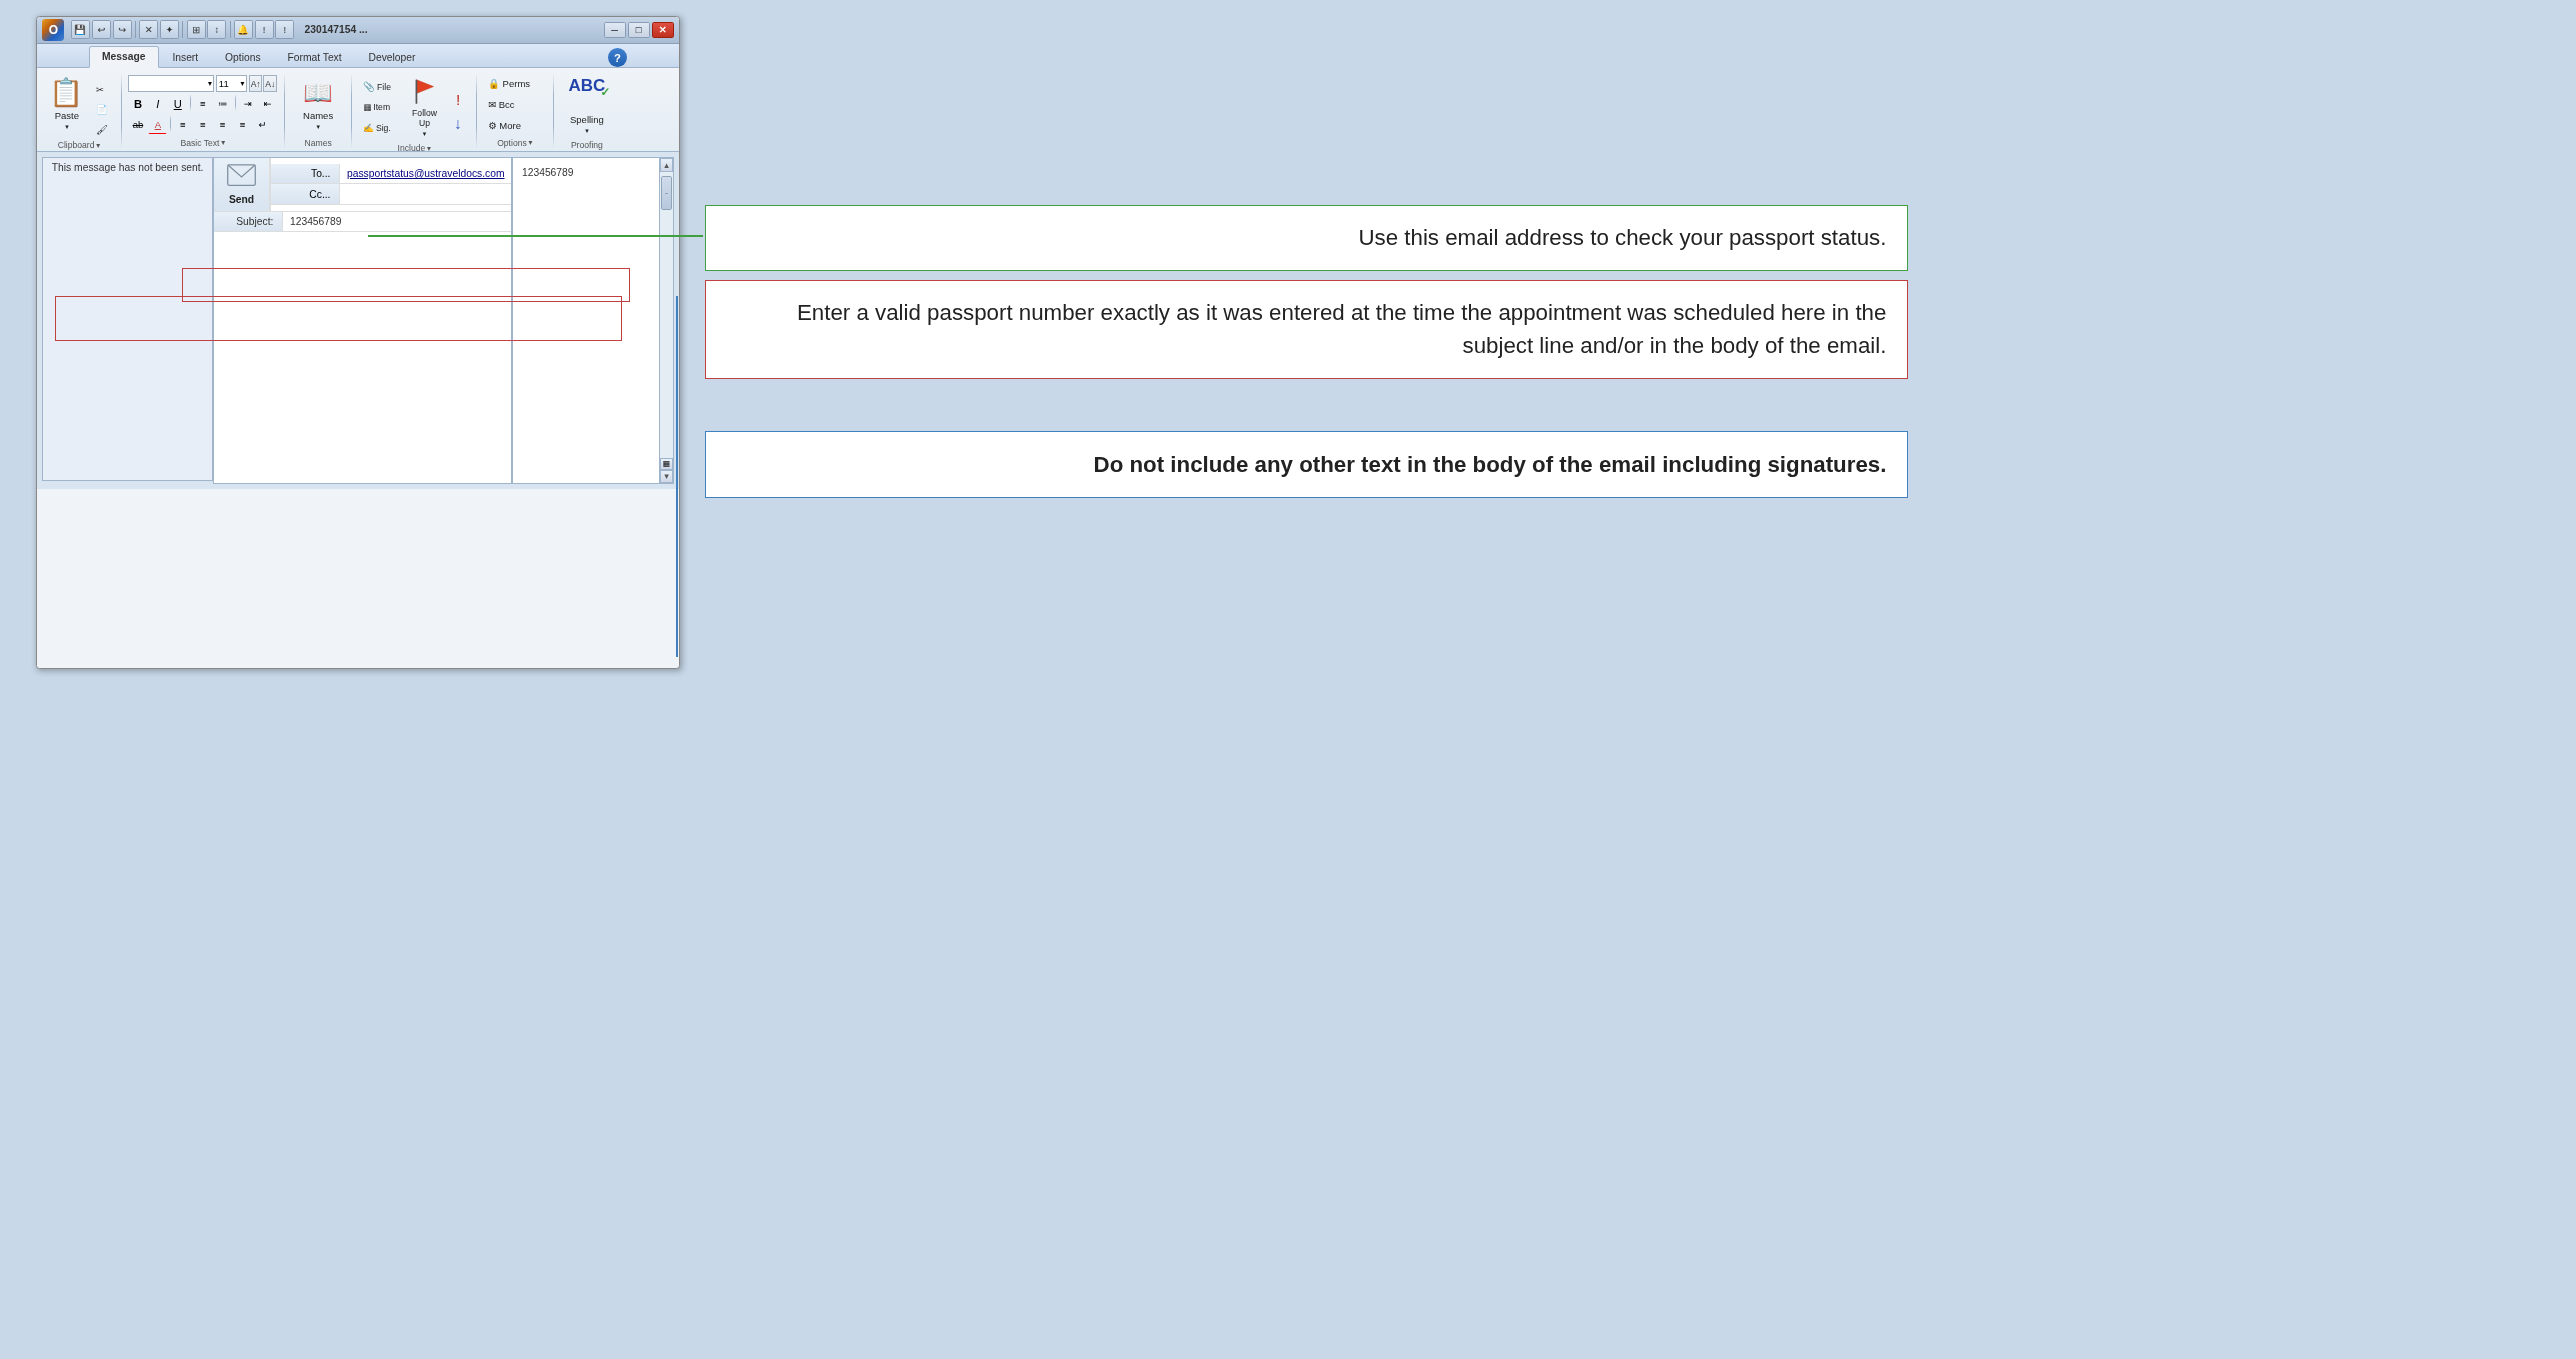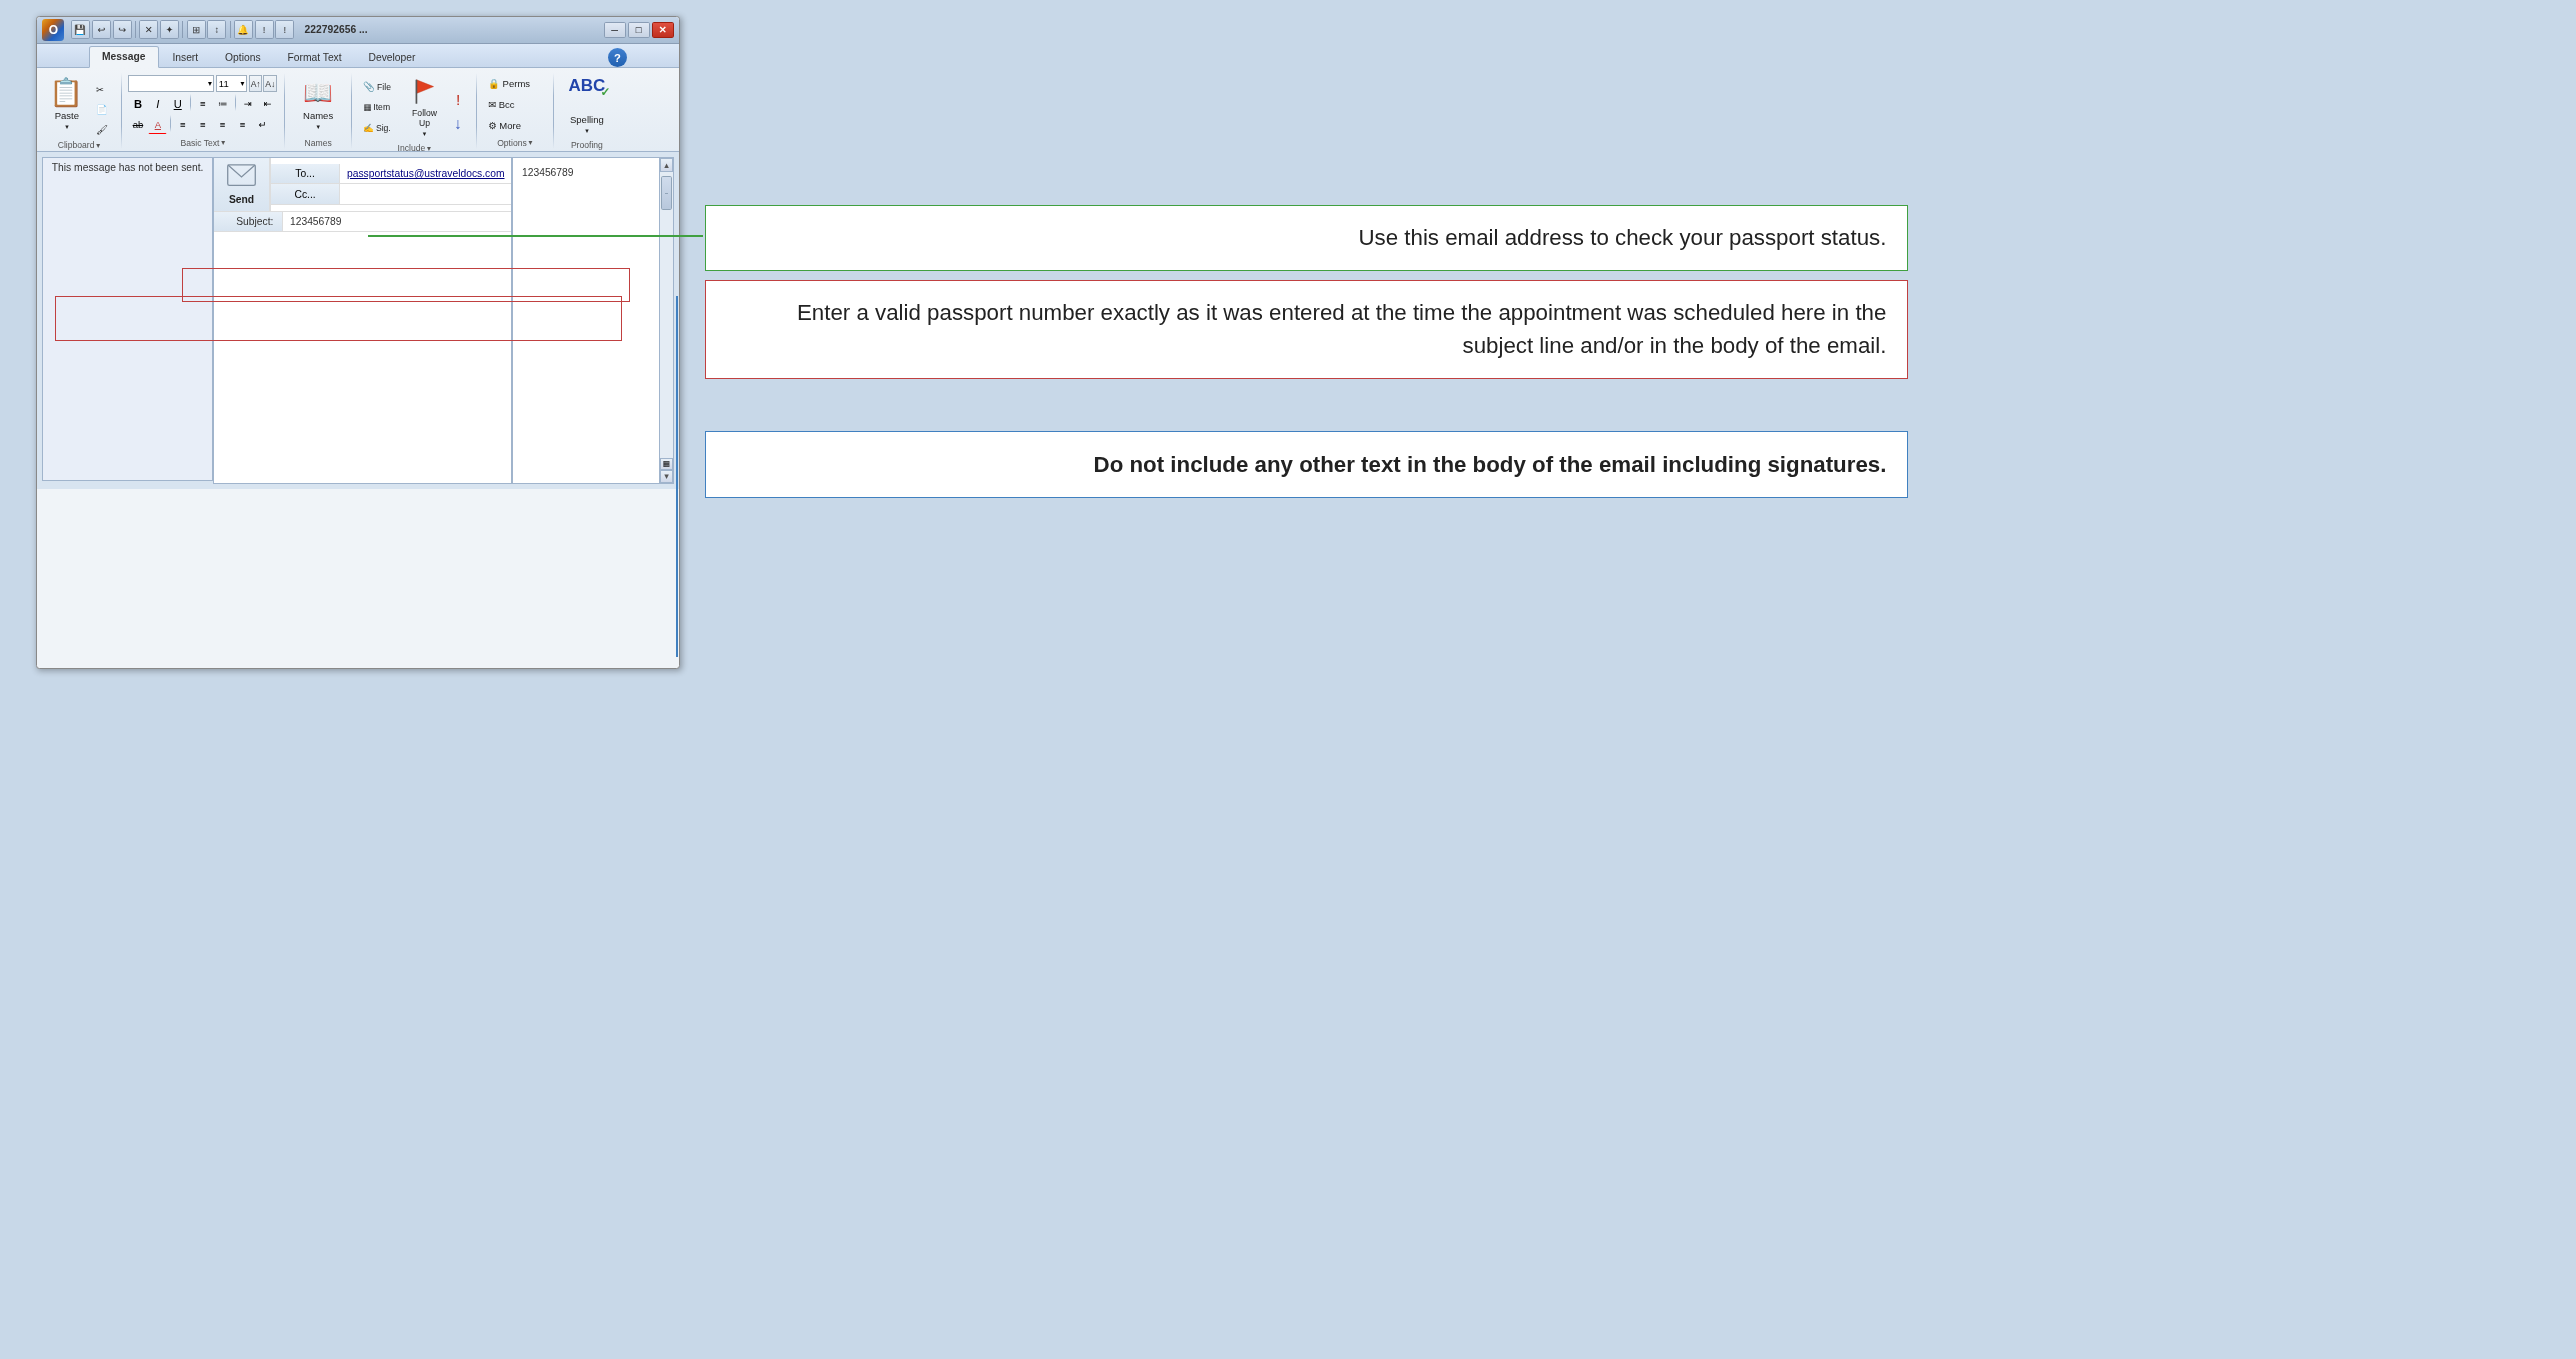--- a/index.html
+++ b/index.html
@@ -319,21 +319,21 @@
       align-items: center;
       border-bottom: 0.9px solid #ddd;
     }
     .email-row-btn {
       min-width: 69px;
       padding: 4.3px 8.6px;
       background: linear-gradient(to bottom, #e8f0f8, #d8e4f0);
       border-right: 0.9px solid #ddd;
       font-size: 10.3px;
       cursor: pointer;
-      text-align: center;
+      text-align: right;
     }
     .email-row-label {
       min-width: 69px;
       padding: 4.3px 8.6px;
       background: linear-gradient(to bottom, #e8f0f8, #d8e4f0);
       border-right: 0.9px solid #ddd;
       font-size: 10.3px;
       color: #333;
       text-align: right;
     }
@@ -513,21 +513,21 @@
       <div class="title-bar-tool-btn">✕</div>
       <div class="title-bar-tool-btn">✦</div>
       <div class="title-bar-separator"></div>
       <div class="title-bar-tool-btn">⊞</div>
       <div class="title-bar-tool-btn">↕</div>
       <div class="title-bar-separator"></div>
       <div class="title-bar-tool-btn">🔔</div>
       <div class="title-bar-tool-btn">!</div>
       <div class="title-bar-tool-btn">!</div>
     </div>
-    <div class="title-bar-title">222792656 ...</div>
+    <div class="title-bar-title">230147154 ...</div>
     <div class="title-bar-controls">
       <div class="win-btn win-btn-min">─</div>
       <div class="win-btn win-btn-max">□</div>
       <div class="win-btn win-btn-close">✕</div>
     </div>
   </div>
 
   <div class="ribbon-tabs">
     <div class="ribbon-tab active">Message</div>
     <div class="ribbon-tab">Insert</div>

